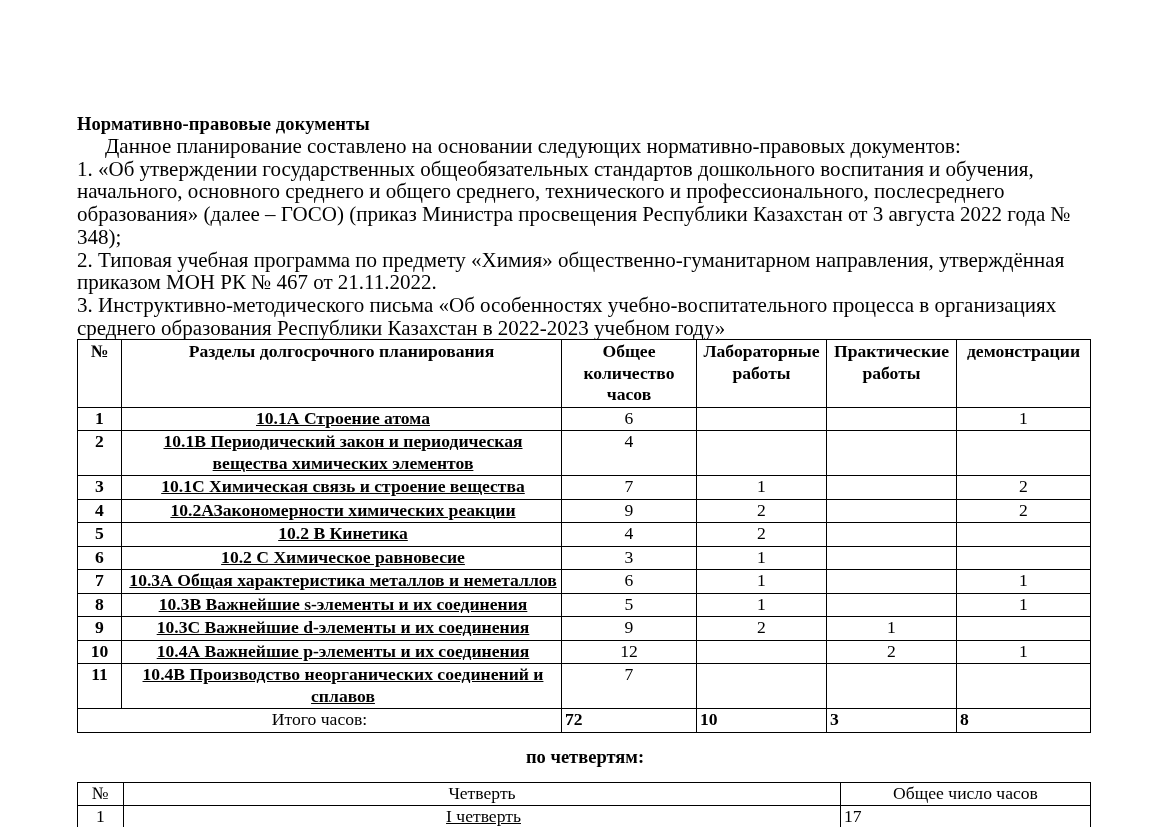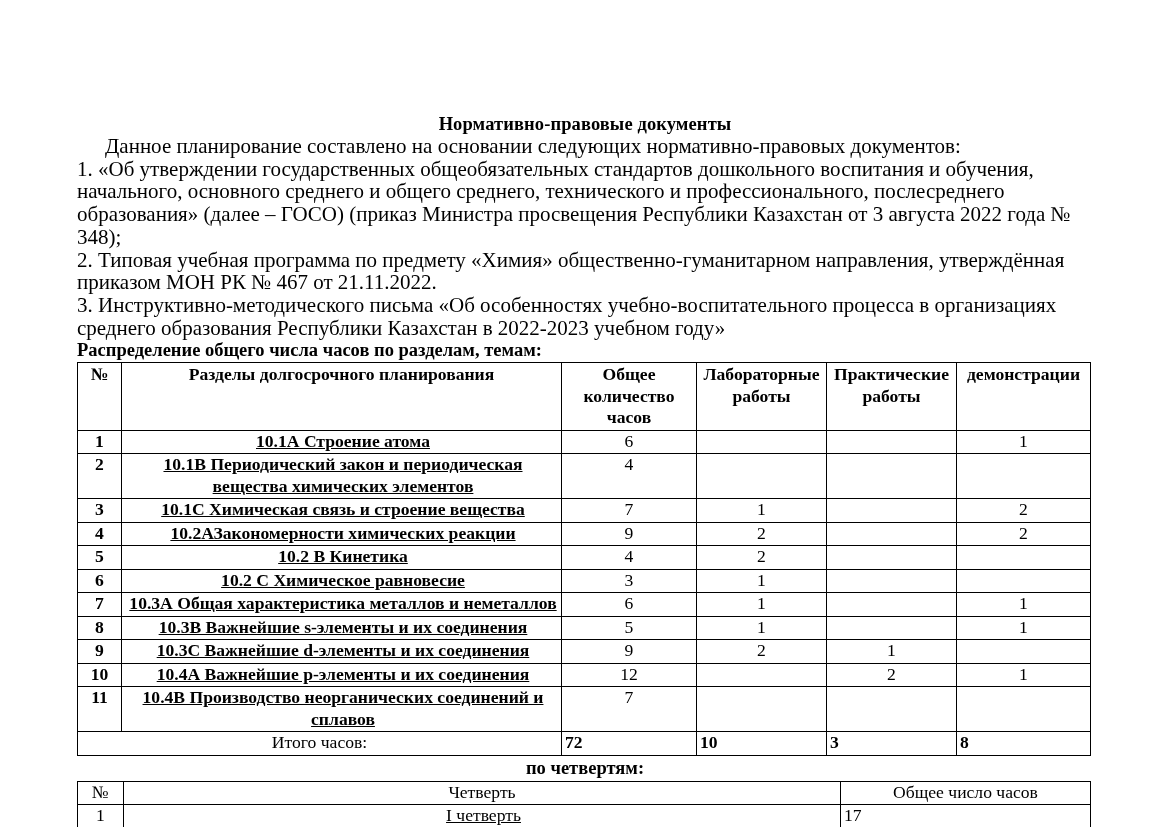--- a/index.html
+++ b/index.html
@@ -16,21 +16,20 @@
     -webkit-font-smoothing: antialiased;
   }
   .page {
     position: relative;
     width: 1170px;
     height: 827px;
     box-sizing: border-box;
     padding: 113px 77px 0 77px;
   }
   .doc-title {
-    text-align: center;
     font-weight: bold;
     font-size: 18.5px;
     line-height: 22px;
     margin: 0 0 0 0;
     letter-spacing: 0.1px;
   }
   .intro {
     font-size: 21px;
     line-height: 22.7px;
     margin: 0;
@@ -47,21 +46,21 @@
     font-weight: bold;
     font-size: 18.5px;
     line-height: 23px;
     margin: 0;
   }
   .center-label {
     font-weight: bold;
     font-size: 18.5px;
     line-height: 22px;
     text-align: center;
-    margin: 0;
+    margin: 12px;
     padding: 1px 0 2px 0;
   }
 
   table.grid {
     border-collapse: collapse;
     width: 1013px;
     table-layout: fixed;
     margin: 0;
   }
   table.grid td, table.grid th {
@@ -131,21 +130,20 @@
 
   <div class="doc-title">Нормативно-правовые документы</div>
 
   <div class="intro">
     <span class="lead">Данное планирование составлено на основании следующих нормативно-правовых документов:</span>
     <p>1. «Об утверждении государственных общеобязательных стандартов дошкольного воспитания и обучения, начального, основного среднего и общего среднего, технического и профессионального, послесреднего образования» (далее – ГОСО) (приказ Министра просвещения Республики Казахстан от 3 августа 2022 года № 348);</p>
     <p>2. Типовая учебная программа по предмету «Химия» общественно-гуманитарном направления, утверждённая приказом МОН РК № 467 от 21.11.2022.</p>
     <p>3. Инструктивно-методического письма «Об особенностях учебно-воспитательного процесса в организациях среднего образования Республики Казахстан в 2022-2023 учебном году»</p>
   </div>
 
-  <div class="section-label">Распределение общего числа часов по разделам, темам:</div>
 
   <table class="grid t1">
     <colgroup>
       <col class="c-num">
         <col class="c-name">
         <col class="c-total">
       <col class="c-lab">
         <col class="c-prac">
         <col class="c-demo">
     </colgroup>

